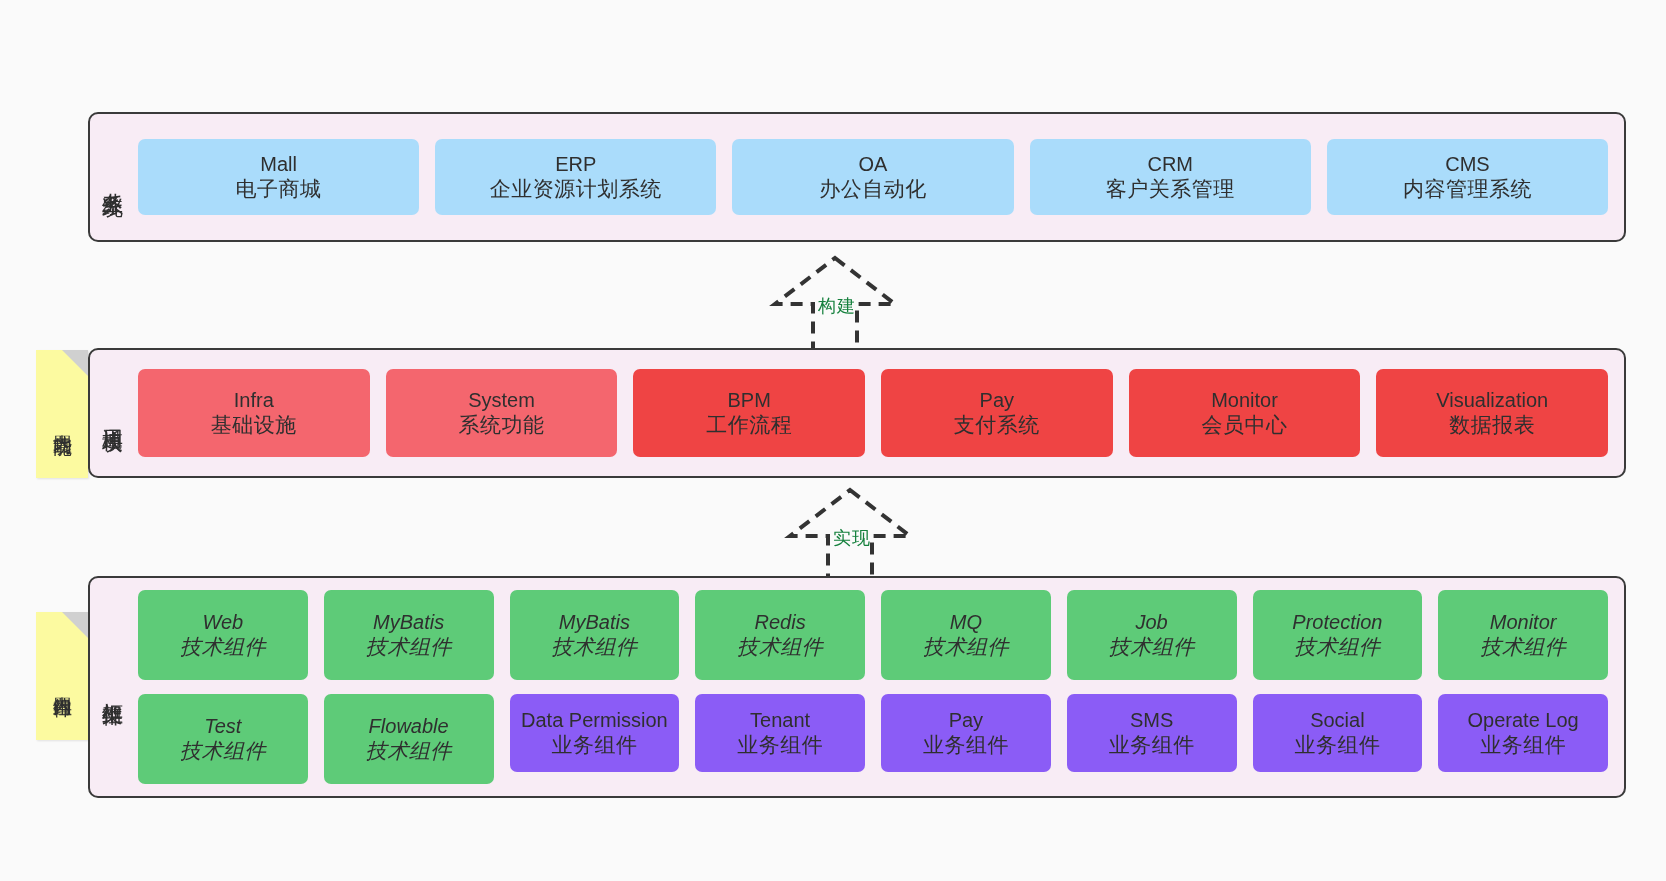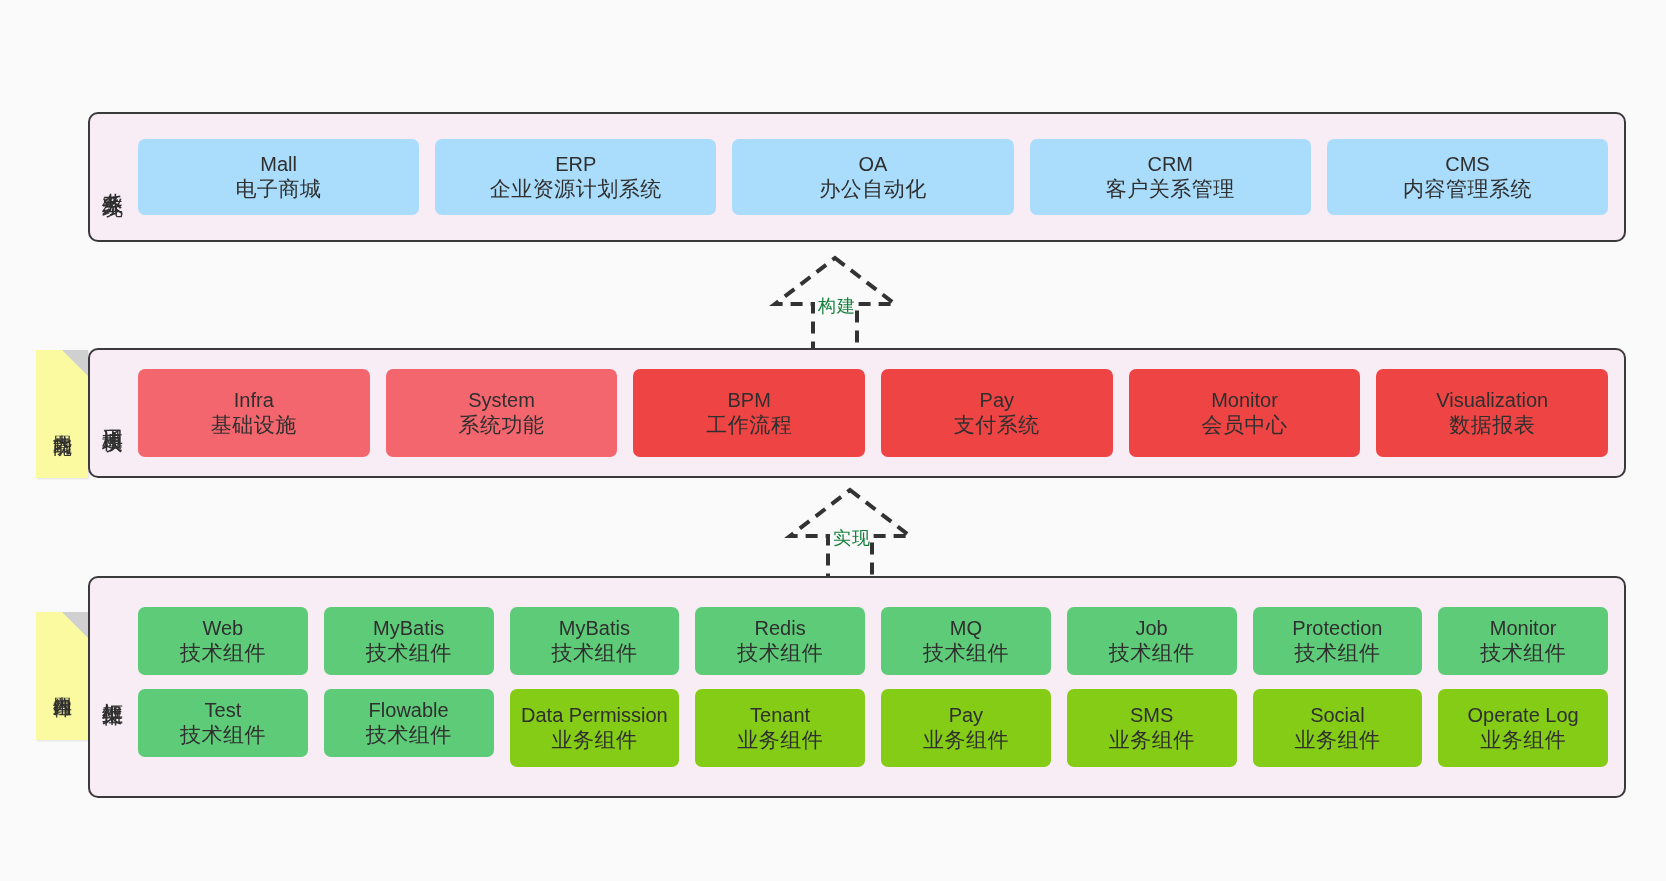--- a/index.html
+++ b/index.html
@@ -84,22 +84,22 @@
     white-space: normal;
   }
   .card .cn {
     font-size: 21px;
     letter-spacing: 0.5px;
   }
 
   .card-blue       { background: #aadcfb; height: 76px; }
   .card-red        { background: #f4666e; height: 88px; }
   .card-pink       { background: #ef4444; height: 88px; }
-  .card-green      { background: #5ecb78; height: 68px; }
-  .card-lightgreen { background: #84cc16; height: 78px; text-align: right; }
+  .card-green      { background: #5ecb78; height: 90px; font-style: italic; }
+  .card-lightgreen { background: #8b5cf6; height: 78px; text-align: right; }
 
   
   #layer-business  { left: 88px;  top: 112px; width: 1538px; height: 130px; }
   #layer-common    { left: 88px;  top: 348px; width: 1538px; height: 130px; }
   #layer-framework { left: 88px;  top: 576px; width: 1538px; height: 222px; }
 
   #layer-business .layer-body  { padding-left: 4px; }
 
   
   .note {

